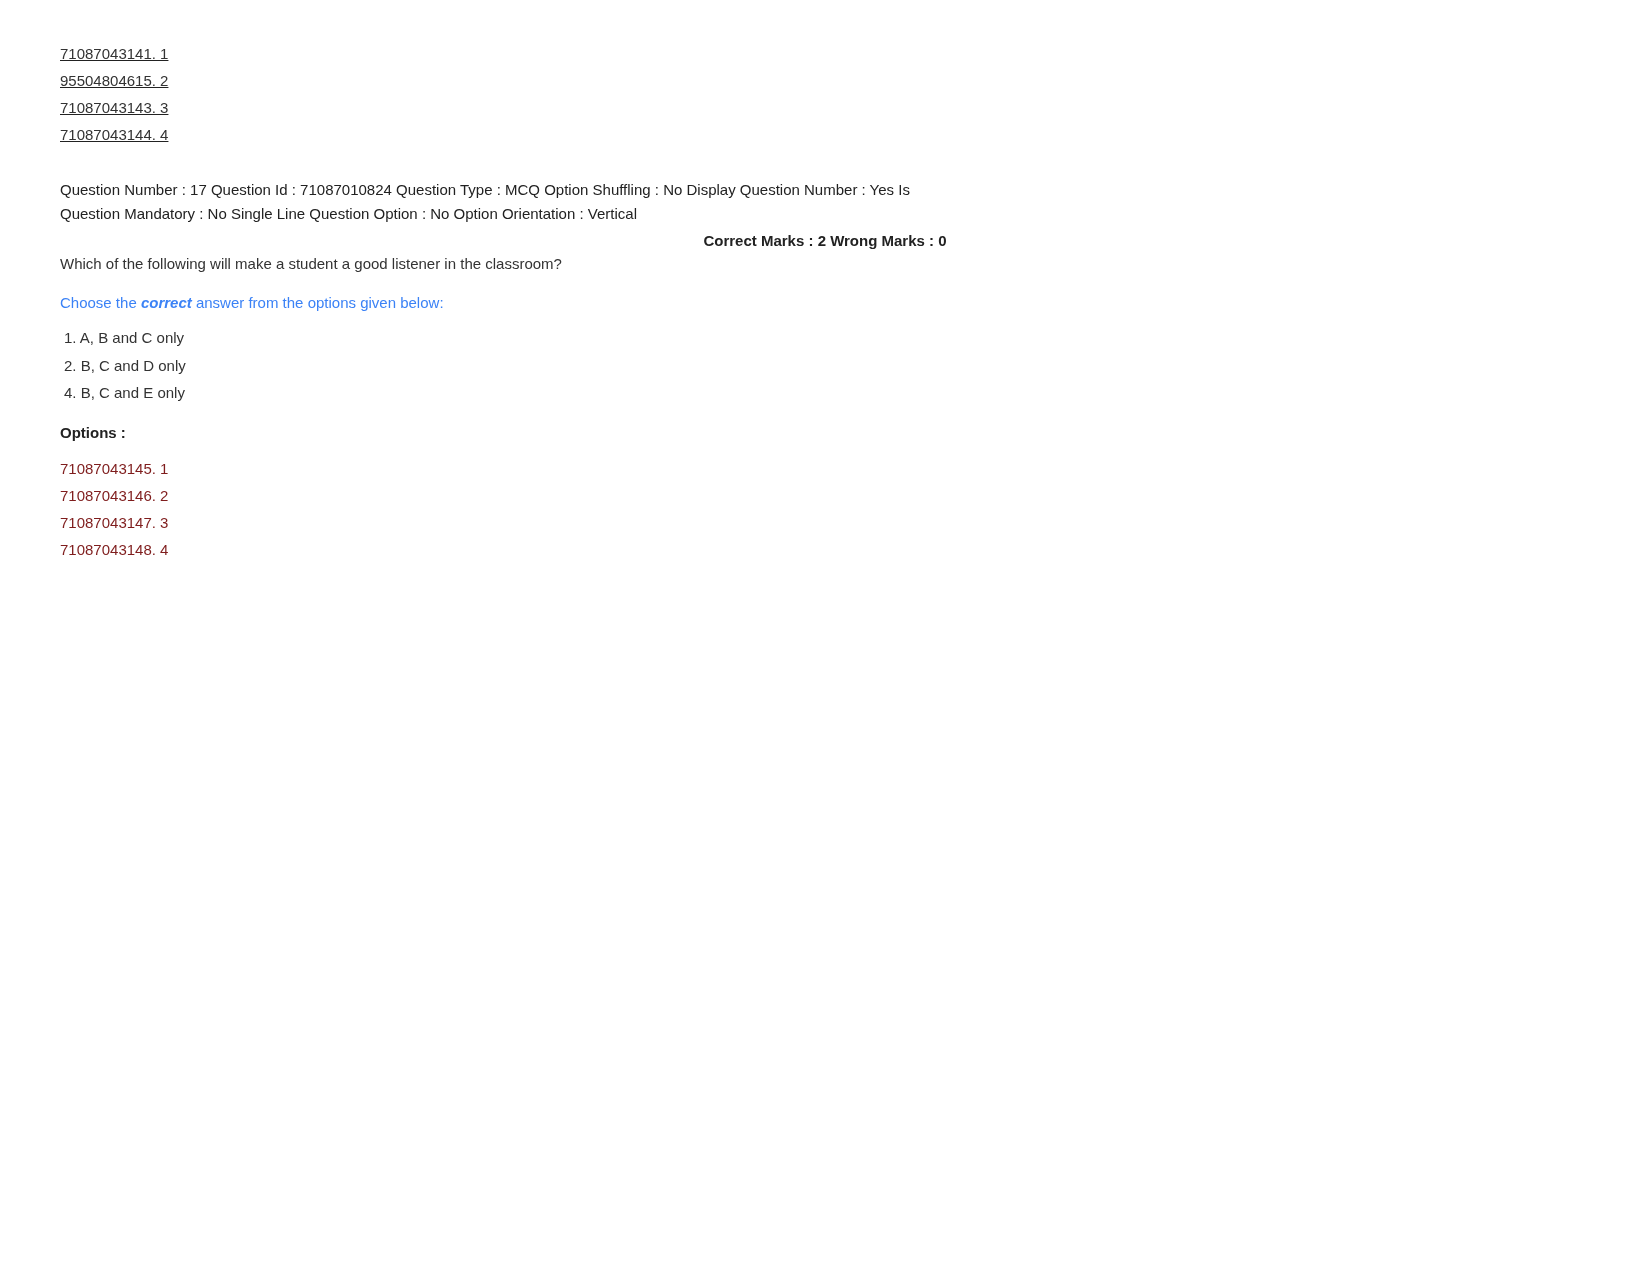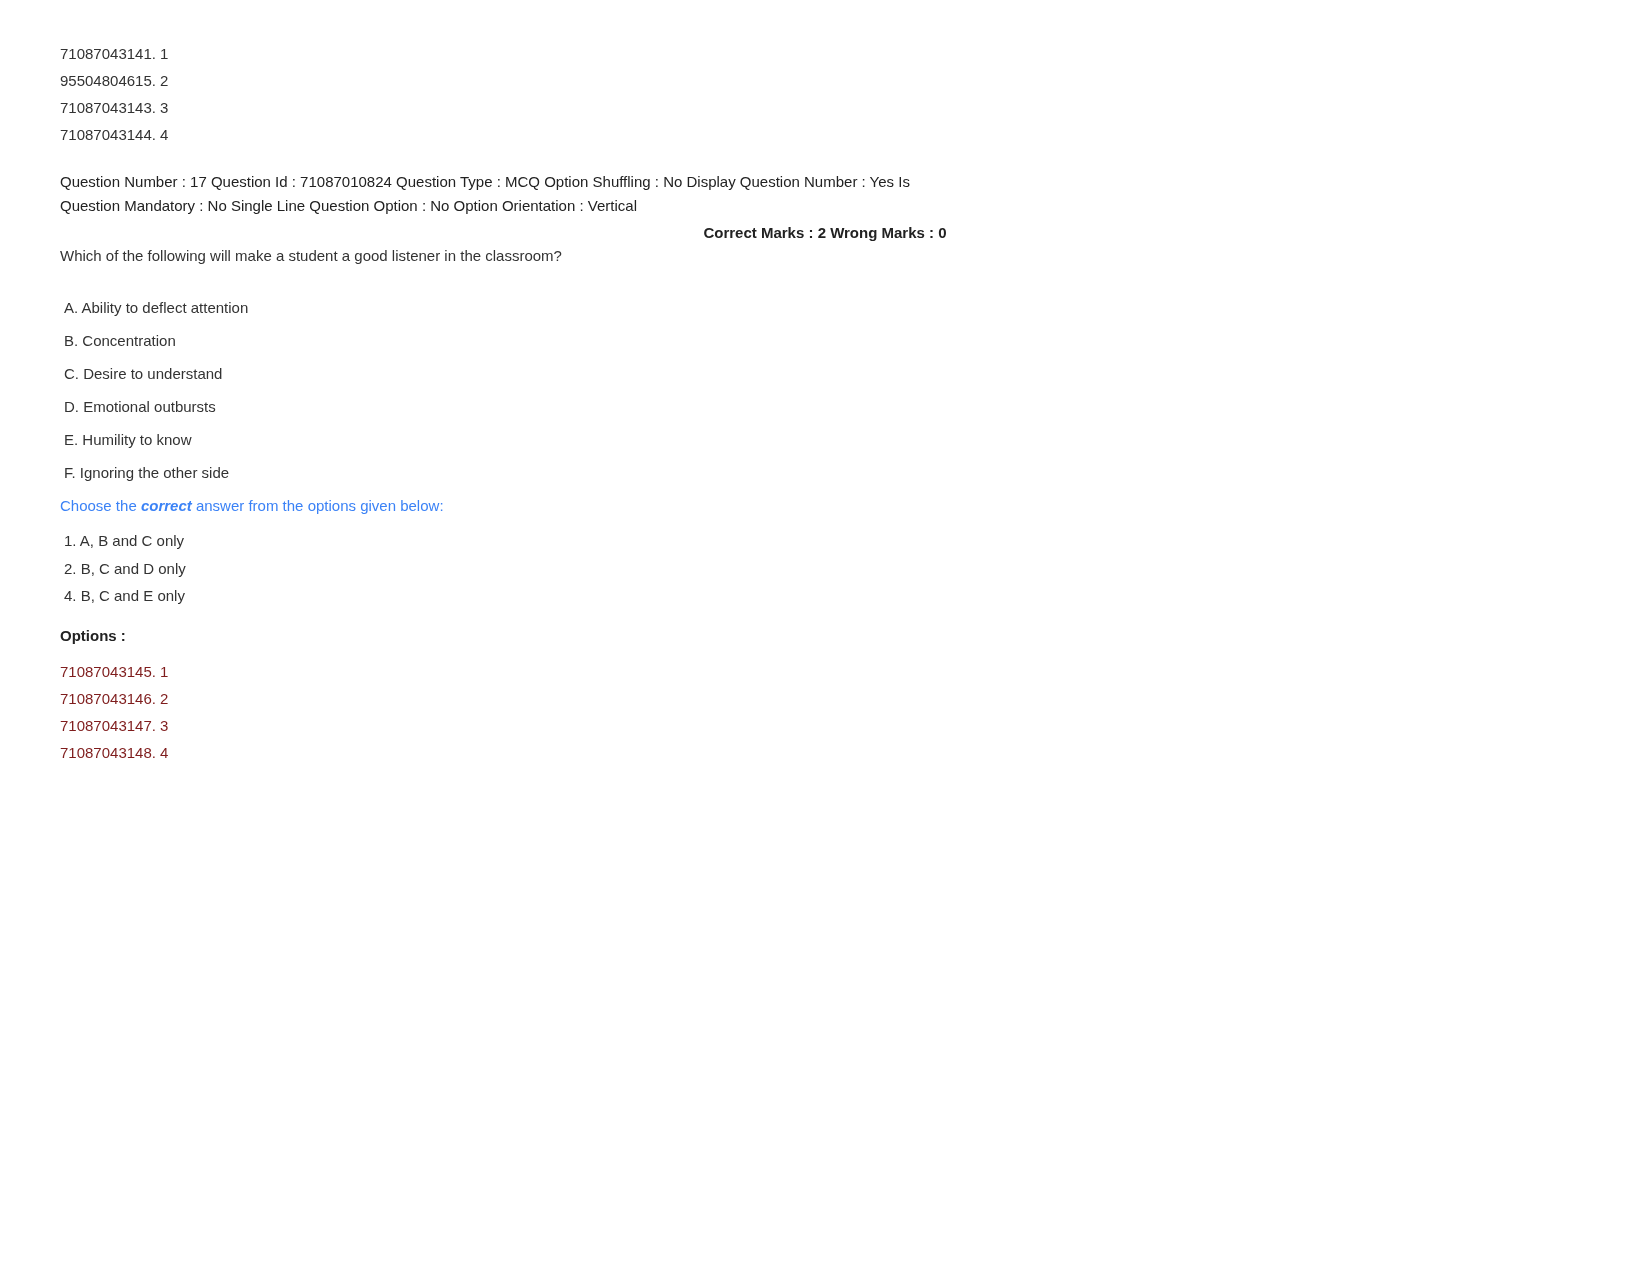--- a/index.html
+++ b/index.html
@@ -10,22 +10,23 @@
     body {
       background: #ffffff;
       font-family: Arial, sans-serif;
       font-size: 15px;
       color: #222;
       padding: 40px 60px;
       width: 1650px;
       min-height: 1275px;
     }
     .prev-options {
-      margin-bottom: 22px;
+      margin-bottom: 30px;
       line-height: 1.8;
+      text-decoration: underline;
     }
     .prev-options div {
       font-size: 15px;
       color: #333;
     }
     .question-block {
       margin-top: 10px;
     }
     .question-meta {
       font-size: 15px;
@@ -35,21 +36,21 @@
     }
     .correct-marks {
       font-size: 15px;
       font-weight: bold;
       margin-bottom: 6px;
       text-align: center;
     }
     .question-text {
       font-size: 15px;
       color: #333;
-      margin-bottom: 35px;
+      margin-bottom: 22px;
       font-weight: normal;
     }
     .option-item {
       font-size: 15px;
       color: #333;
       margin-bottom: 16px;
       padding-left: 4px;
     }
     .choose-text {
       font-size: 15px;
@@ -93,28 +94,20 @@
   </div>
 
 <div class="question-block">
   <div class="question-meta">
     <span>Question Number : 17 Question Id : 71087010824 Question Type : MCQ Option Shuffling : No Display Question Number : Yes Is</span><br>
     <span>Question Mandatory : No Single Line Question Option : No Option Orientation : Vertical</span>
   </div>
   <div class="correct-marks">Correct Marks : 2 Wrong Marks : 0</div>
   <div class="question-text">Which of the following will make a student a good listener in the classroom?</div>
 
-  <div class="options-list">
-  <div class="option-item">A. Ability to deflect attention</div>
-      <div class="option-item">B. Concentration</div>
-      <div class="option-item">C. Desire to understand</div>
-      <div class="option-item">D. Emotional outbursts</div>
-      <div class="option-item">E. Humility to know</div>
-      <div class="option-item">F. Ignoring the other side</div>
-    </div>
 
   <div class="choose-text">
     <span>Choose the </span><strong>correct</strong><span> answer from the options given below:</span>
   </div>
 
   <div class="answer-options">
   <div class="answer-option">1. A, B and C only</div>
       <div class="answer-option">2. B, C and D only</div>
       <div class="answer-option">4. B, C and E only</div>
     </div>

